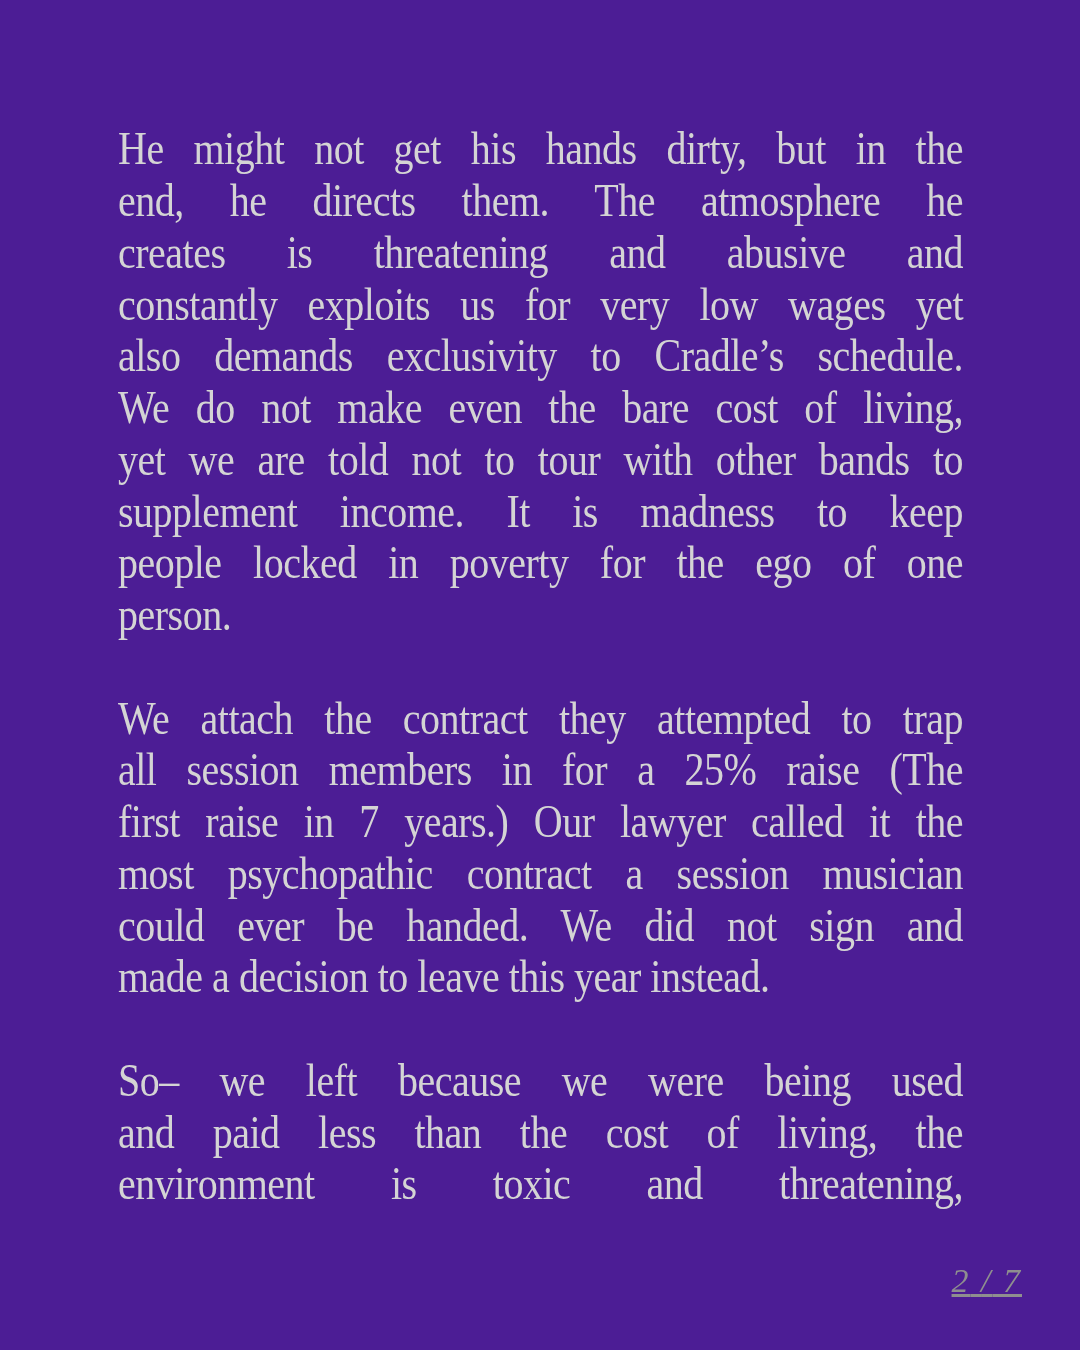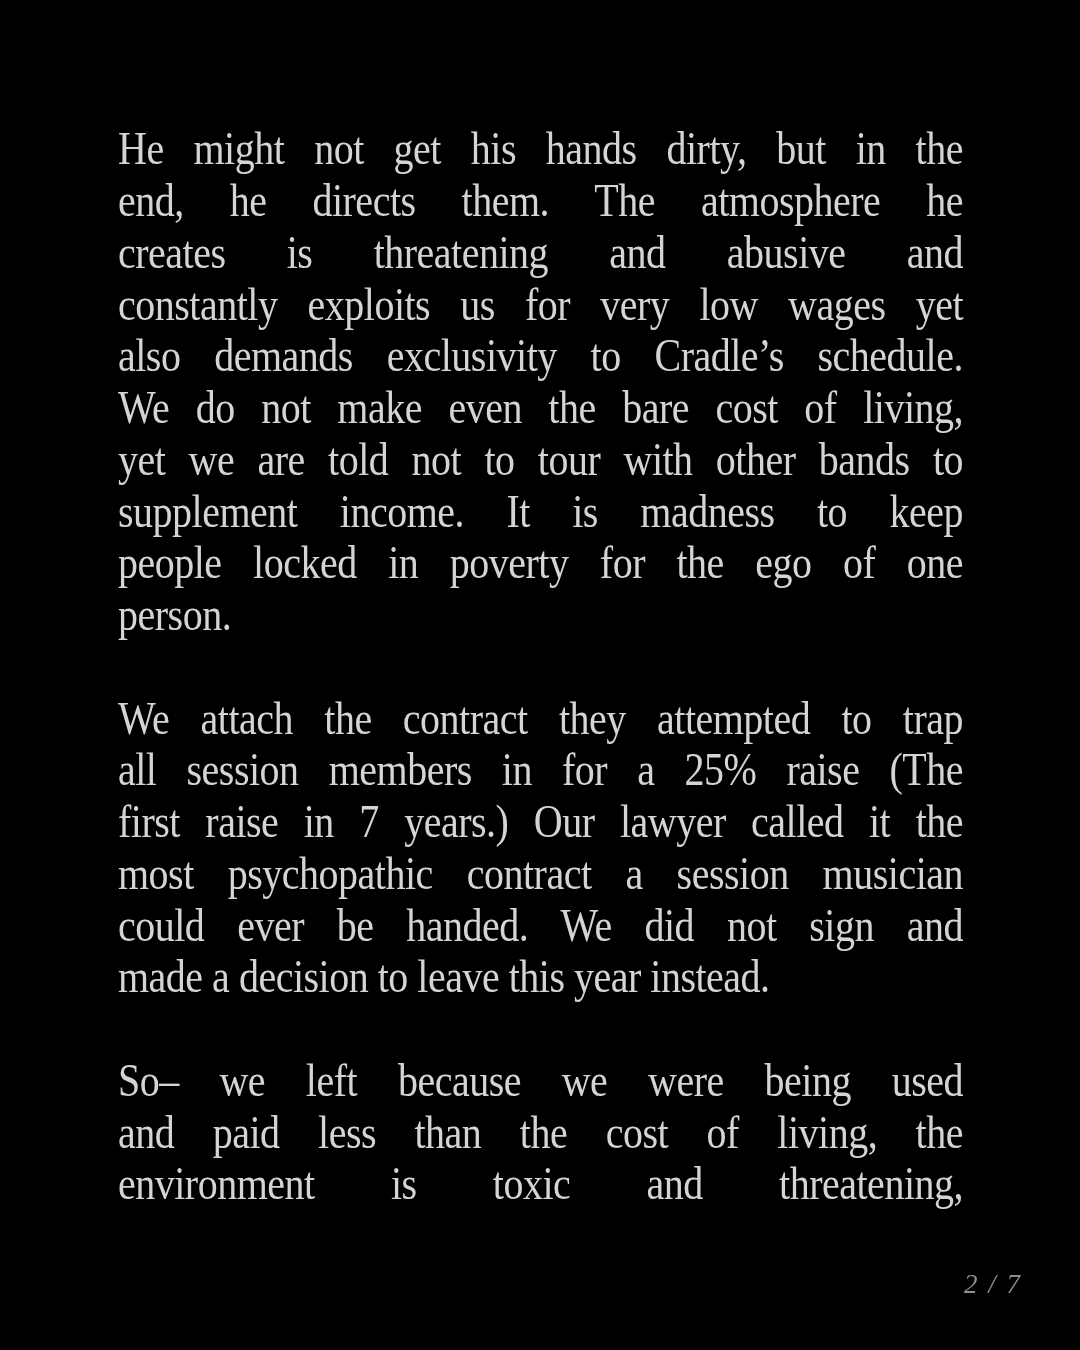--- a/index.html
+++ b/index.html
@@ -38,30 +38,31 @@
     text-align-last: justify;
     white-space: normal;
   }
   .line.last-left {
     text-align-last: left;
   }
   .page-indicator {
     position: absolute;
     right: 58px;
     bottom: 50px;
-    font-size: 27px;
+    font-size: 34px;
     font-style: italic;
     letter-spacing: 2px;
     color: #8f8f8f;
+    text-decoration: underline;
   }
 </style>
 </head>
 <body>
 
-<div class="canvas" style="background: #000000;">
+<div class="canvas" style="background: #4c1d95;">
   <div class="text-block" id="text-block" style="color: rgb(212, 212, 212);">
       <div class="paragraph">
         <div class="line">He might not get his hands dirty, but in the</div>
         <div class="line">end, he directs them. The atmosphere he</div>
         <div class="line">creates is threatening and abusive and</div>
         <div class="line">constantly exploits us for very low wages yet</div>
         <div class="line">also demands exclusivity to Cradle’s schedule.</div>
         <div class="line">We do not make even the bare cost of living,</div>
         <div class="line">yet we are told not to tour with other bands to</div>
         <div class="line">supplement income. It is madness to keep</div>

